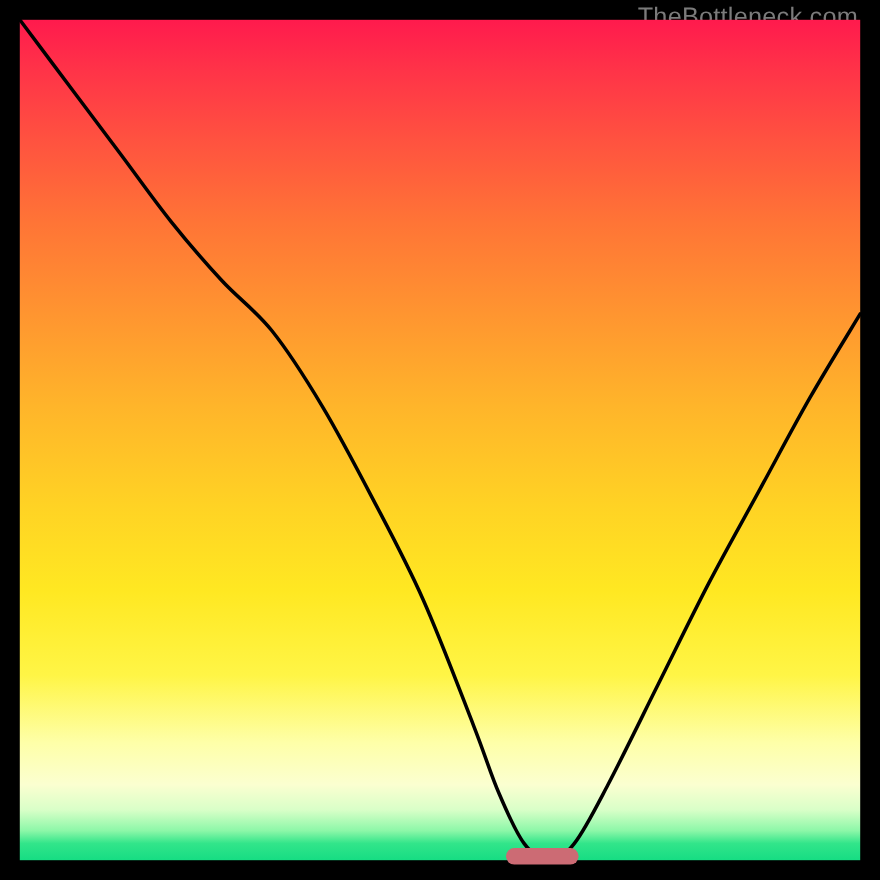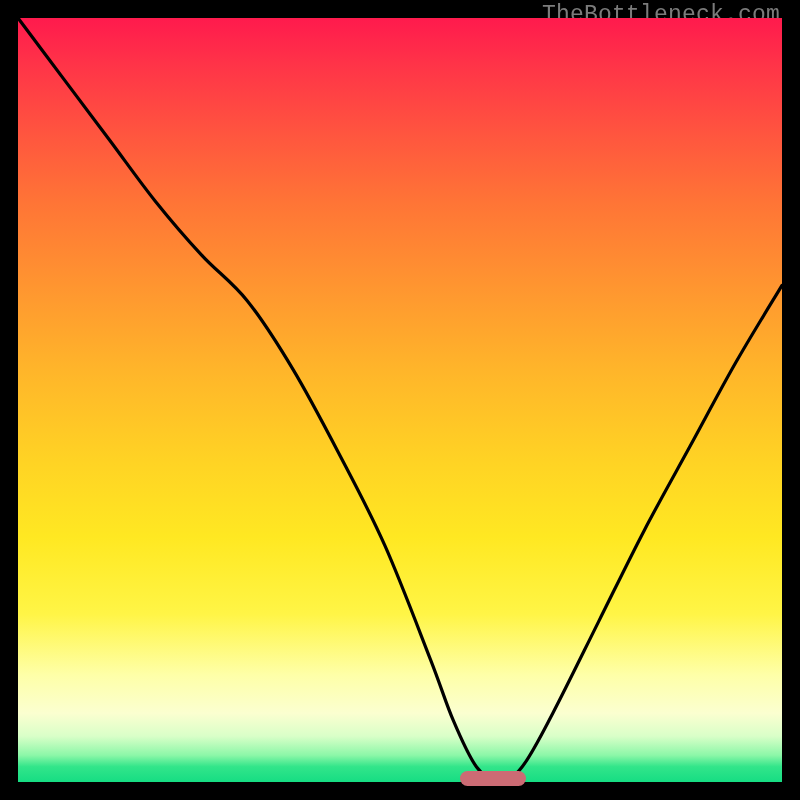--- a/index.html
+++ b/index.html
@@ -44,21 +44,20 @@
   }
   .watermark {
     position: absolute;
     top: 2px;
     right: 20px;
     color: #7b7b7b;
     font-size: 23px;
     font-weight: 500;
     letter-spacing: 0.2px;
     user-select: none;
-    font-family: Liberation Mono, monospace;
   }
   svg.curve {
     position: absolute;
     left: 0;
     top: 0;
     width: 764px;
     height: 764px;
     overflow: visible;
   }
   .marker {

